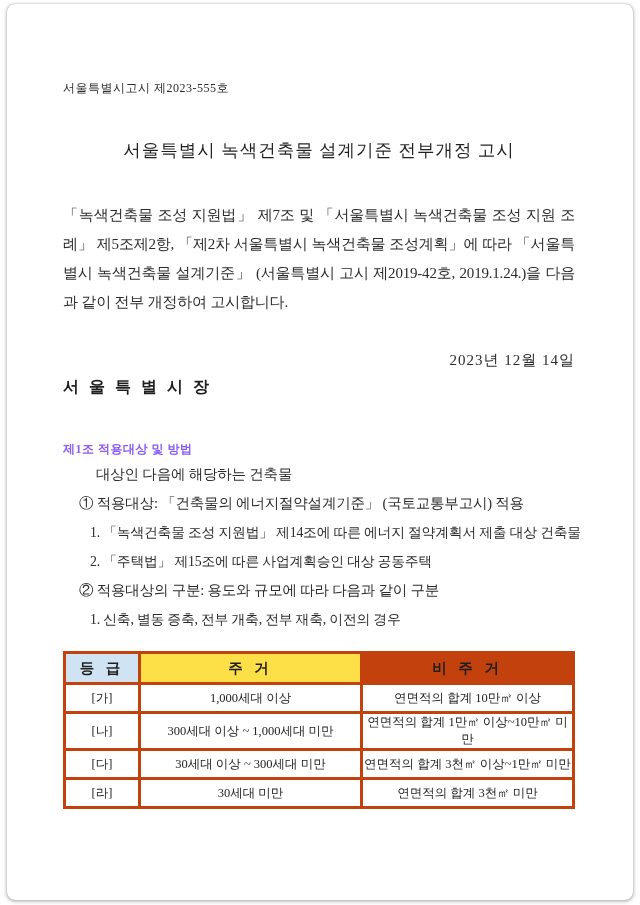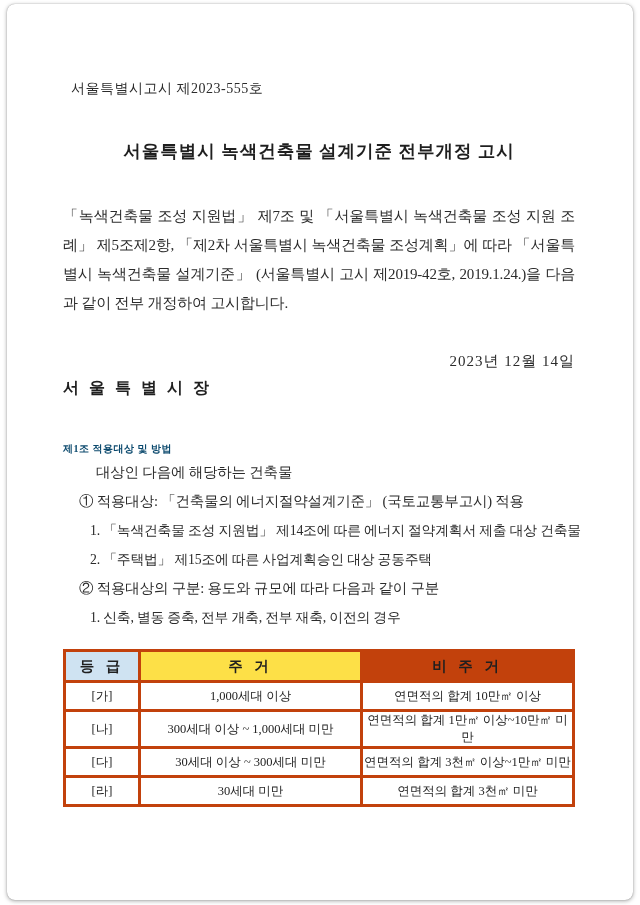--- a/index.html
+++ b/index.html
@@ -13,28 +13,27 @@
     position: absolute;
     left: 7px; top: 4px;
     width: 626px; height: 896px;
     background: #ffffff;
     border-radius: 8px;
     box-shadow: 0 1px 4px rgba(0,0,0,0.35), 0 0 1px rgba(0,0,0,0.4);
     padding: 76px 58px 0 56px;
     overflow: hidden;
   }
   .doc-number {
-    font-size: 14px;
+    font-size: 12px;
     letter-spacing: 0.5px;
-    margin-left: 8px;
   }
   .title {
     margin-top: 41px;
     text-align: center;
-    font-weight: bold;
+    font-weight: normal;
     font-size: 17.5px;
     letter-spacing: 1px;
     color: #1f1f1f;
   }
   .intro {
     margin-top: 39px;
     font-size: 15px;
     line-height: 29px;
     text-align: justify;
     letter-spacing: -0.2px;
@@ -49,23 +48,23 @@
     margin-top: 7px;
     text-align: left;
     font-weight: bold;
     font-size: 16px;
     letter-spacing: 3px;
     color: #1f1f1f;
   }
   .section-heading {
     margin-top: 43px;
     font-weight: bold;
-    font-size: 10px;
+    font-size: 12px;
     letter-spacing: 0.5px;
-    color: #0c4a6e;
+    color: #8b5cf6;
   }
   .line {
     font-size: 14.5px;
     line-height: 29px;
     letter-spacing: -0.2px;
     white-space: nowrap;
   }
   .indent-1 { padding-left: 16px; }
   .indent-2 { padding-left: 33px; }
   .indent-sub { padding-left: 27px; font-size: 13.8px; }

